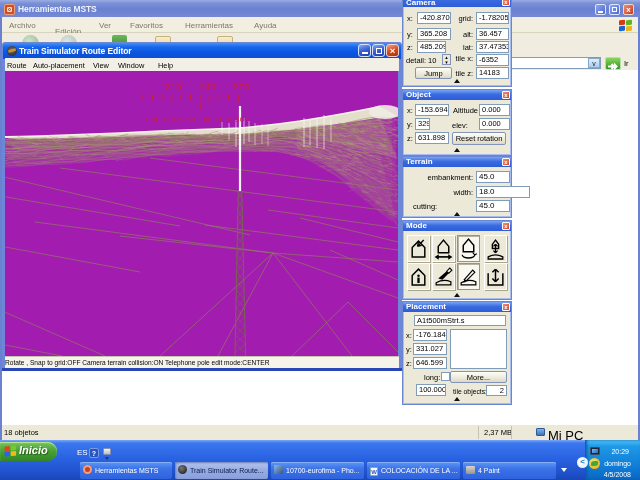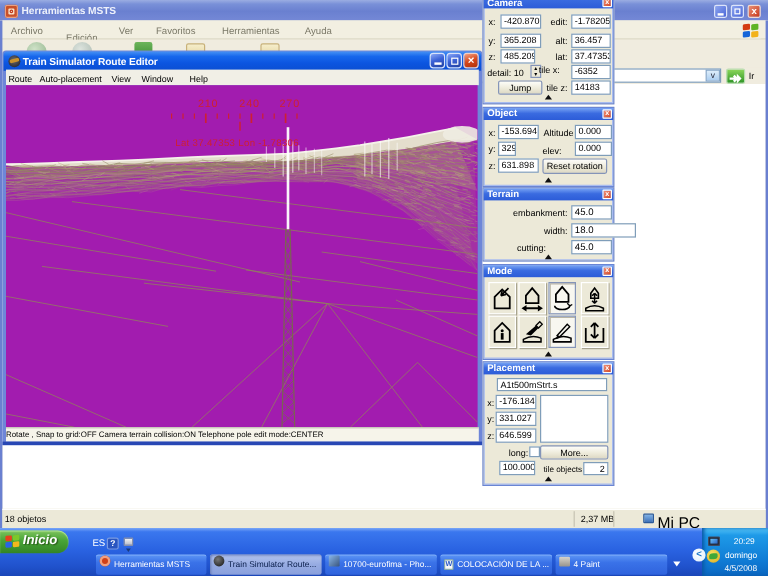--- a/index.html
+++ b/index.html
@@ -993,33 +993,33 @@
         </svg>
       </div>
       <div class="abs" style="left:3px;top:314px;width:394px;height:12px;background:#f6f4ea;border-top:1px solid #c8c4b4"></div>
       <div class="abs" style="left:3px;top:317px;font-size:6.6px;color:#000;white-space:nowrap">Rotate , Snap to grid:OFF Camera terrain collision:ON Telephone pole edit mode:CENTER</div>
       <div class="abs" style="left:0;top:326px;width:400px;height:3px;background:#2847b4"></div>
     </div>
     <div class="panel" style="top:-7px;height:94px">
       <div class="ptitle" style="height:13px;line-height:17px">Camera<div class="px" style="top:4px">x</div></div>
       <div class="lbl" style="left:4px;top:19.5px;font-size:7.5px">x:</div>
       <div class="field" style="left:14px;top:17.5px;width:34px;height:12px;line-height:10px;font-size:7.5px">-420.870</div>
-      <div class="lbl" style="left:44px;top:19.5px;width:26px;text-align:right;font-size:7.5px">edit:</div>
+      <div class="lbl" style="left:44px;top:19.5px;width:26px;text-align:right;font-size:7.5px">grid:</div>
       <div class="field" style="left:73px;top:17.5px;width:33px;height:12px;line-height:10px;font-size:7.5px">-1.78205</div>
       <div class="lbl" style="left:4px;top:35.5px;font-size:7.5px">y:</div>
       <div class="field" style="left:14px;top:33.5px;width:34px;height:12px;line-height:10px;font-size:7.5px">365.208</div>
       <div class="lbl" style="left:44px;top:35.5px;width:26px;text-align:right;font-size:7.5px">alt:</div>
       <div class="field" style="left:73px;top:33.5px;width:33px;height:12px;line-height:10px;font-size:7.5px">36.457</div>
       <div class="lbl" style="left:4px;top:49px;font-size:7.5px">z:</div>
       <div class="field" style="left:14px;top:47px;width:29px;height:12px;line-height:10px;font-size:7.5px">485.209</div>
       <div class="lbl" style="left:44px;top:49px;width:26px;text-align:right;font-size:7.5px">lat:</div>
       <div class="field" style="left:73px;top:47px;width:33px;height:12px;line-height:10px;font-size:7.5px">37.47353</div>
       <div class="lbl" style="left:3px;top:62px;font-size:7.5px">detail: 10</div>
       <div class="abs" style="left:39px;top:60px;width:9px;height:11px;background:#ece9d8;border:1px solid #8494b8;font-size:5px;line-height:5px;text-align:center;color:#000">▴<br>▾</div>
-      <div class="lbl" style="left:46px;top:60px;width:24px;text-align:left;font-size:7.5px">tile x:</div>
+      <div class="lbl" style="left:46px;top:60px;width:24px;text-align:right;font-size:7.5px">tile x:</div>
       <div class="field" style="left:73px;top:60px;width:33px;height:12px;line-height:10px;font-size:7.5px">-6352</div>
       <div class="btn" style="left:12px;top:73px;width:37px;height:12px;line-height:11px">Jump</div>
       <div class="lbl" style="left:46px;top:75px;width:24px;text-align:right;font-size:7.5px">tile z:</div>
       <div class="field" style="left:73px;top:73px;width:33px;height:12px;line-height:10px;font-size:7.5px">14183</div>
       <div class="tri" style="bottom:3px"></div>
     </div>
     <div class="panel" style="top:89px;height:67px">
       <div class="ptitle">Object<div class="px">x</div></div>
       <div class="lbl" style="left:4px;top:16px;font-size:7.5px">x:</div>
       <div class="field" style="left:12px;top:14px;width:34px;height:12px;line-height:10px;font-size:7.5px">-153.694</div>
@@ -1033,21 +1033,21 @@
       <div class="field" style="left:12px;top:42px;width:34px;height:12px;line-height:10px;font-size:7.5px">631.898</div>
       <div class="btn" style="left:49px;top:42px;width:54px;height:13px;line-height:12px">Reset rotation</div>
       <div class="tri" style="bottom:3px"></div>
     </div>
     <div class="panel" style="top:156px;height:62px">
       <div class="ptitle">Terrain<div class="px">x</div></div>
       <div class="lbl" style="left:10px;top:15.5px;width:60px;text-align:right;font-size:7.5px">embankment:</div>
       <div class="field" style="left:73px;top:13.5px;width:34px;height:12px;line-height:10px;font-size:8px">45.0</div>
       <div class="lbl" style="left:10px;top:30.5px;width:60px;text-align:right;font-size:7.5px">width:</div>
       <div class="field" style="left:73px;top:28.5px;width:54px;height:12px;line-height:10px;font-size:8px">18.0</div>
-      <div class="lbl" style="left:10px;top:44.5px;width:60px;text-align:center;font-size:7.5px">cutting:</div>
+      <div class="lbl" style="left:10px;top:44.5px;width:60px;text-align:left;font-size:7.5px">cutting:</div>
       <div class="field" style="left:73px;top:42.5px;width:34px;height:12px;line-height:10px;font-size:8px">45.0</div>
       <div class="tri" style="bottom:1px"></div>
     </div>
     <div class="panel" style="top:220px;height:80px">
       <div class="ptitle">Mode<div class="px">x</div></div>
       <div class="abs" style="left:4px;top:14px;width:23px;height:27px;background:#ece9d8;border:1px solid #fff;box-shadow:1px 1px 0 #a8a490"><svg width="21" height="25" viewBox="0 0 20 22">
           <path d="M4,10 L10,4 L16,10 L16,19 L4,19 Z" fill="none" stroke="#000" stroke-width="1.4"></path>
           <path d="M15,3 L9,9 M9,9 l4,-1 M9,9 l1,-4" stroke="#000" stroke-width="1.3" fill="none"></path>
         </svg></div>
       <div class="abs" style="left:29px;top:14px;width:23px;height:27px;background:#ece9d8;border:1px solid #fff;box-shadow:1px 1px 0 #a8a490"><svg width="21" height="25" viewBox="0 0 20 22">

